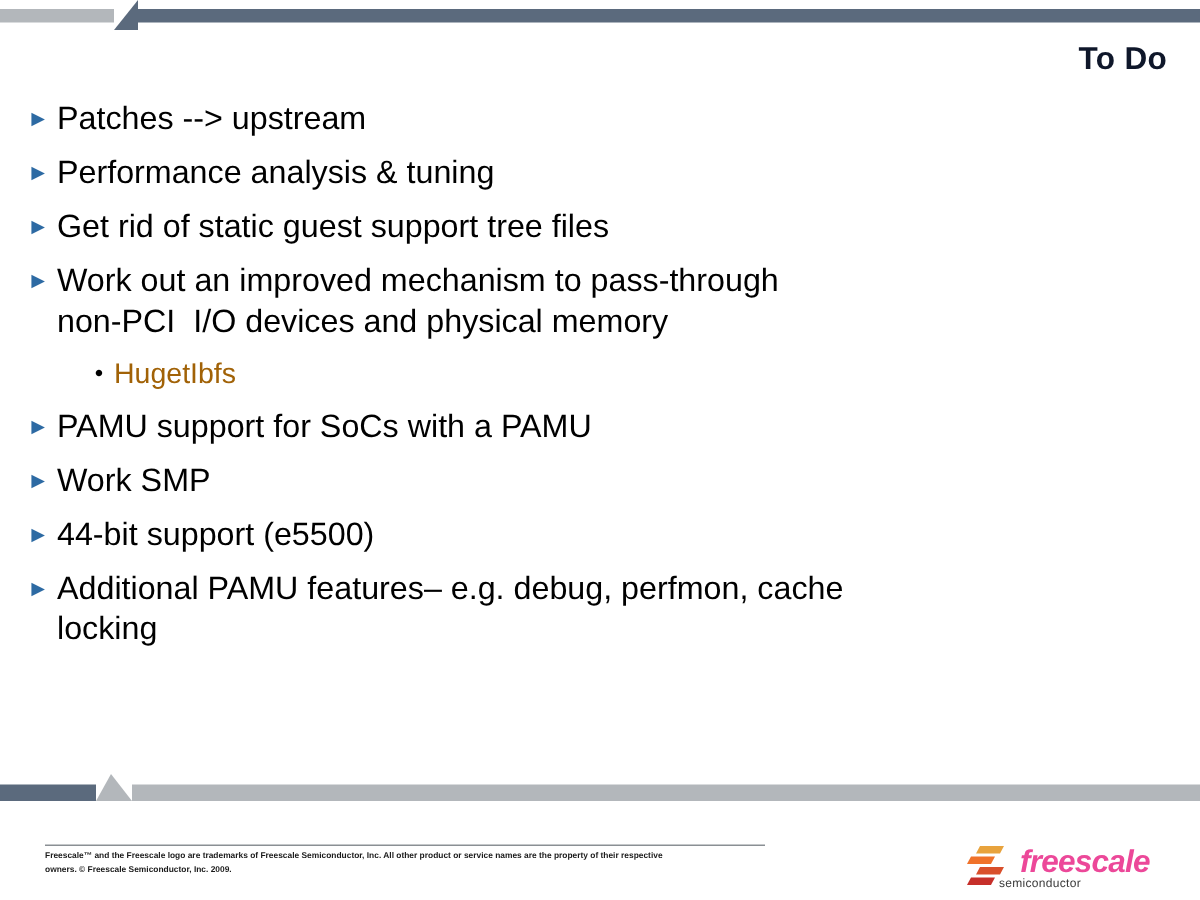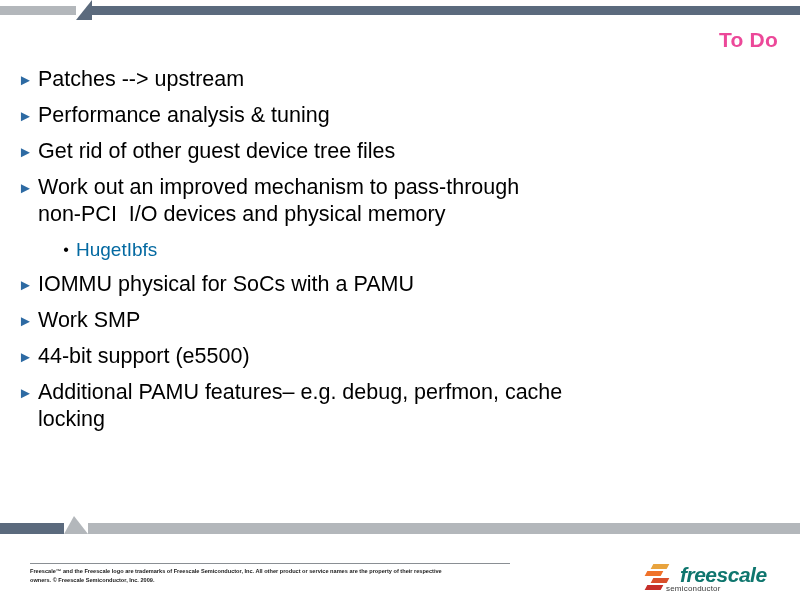--- a/index.html
+++ b/index.html
@@ -57,21 +57,21 @@
     border-bottom: 20px solid #5b6a7d;
   }
 
   
   .slide-title {
     position: absolute;
     top: 28px;
     right: 22px;
     font-size: 21px;
     font-weight: bold;
-    color: #ec4899;
+    color: #0f172a;
     letter-spacing: 0.2px;
   }
 
   
   .content {
     position: absolute;
     top: 66px;
     left: 16px;
     width: 770px;
   }
@@ -111,21 +111,21 @@
     width: 20px;
     font-size: 16px;
     line-height: 25px;
     color: #000000;
     text-align: center;
   }
   .sub-text {
     flex: 1 1 auto;
     font-size: 19px;
     line-height: 25px;
-    color: #0369a1;
+    color: #a16207;
   }
 
   
   .bottom-bar {
     position: absolute;
     left: 0;
     top: 523px;
     width: 800px;
     height: 18px;
   }
@@ -199,21 +199,21 @@
   .logo .c2 { left: 4px;  top: 7px;  background: #f0722a; }
   .logo .c3 { left: 10px; top: 14px; background: #d94f2b; }
   .logo .c4 { left: 4px;  top: 21px; background: #c62f2a; }
   .logo .wordmark {
     position: absolute;
     left: 38px;
     top: 1px;
     font-size: 21px;
     font-style: italic;
     font-weight: bold;
-    color: #0f766e;
+    color: #ec4899;
     letter-spacing: -0.5px;
   }
   .logo .subword {
     position: absolute;
     left: 24px;
     top: 22px;
     font-size: 8px;
     color: #3a3a3a;
     letter-spacing: 0.2px;
   }
@@ -238,37 +238,37 @@
       <span class="bullet-text">Patches --&gt; upstream</span>
     </div>
 
     <div class="bullet-row">
       <span class="marker">►</span>
       <span class="bullet-text">Performance analysis &amp; tuning</span>
     </div>
 
     <div class="bullet-row">
       <span class="marker">►</span>
-      <span class="bullet-text">Get rid of other guest device tree files</span>
+      <span class="bullet-text">Get rid of static guest support tree files</span>
     </div>
 
     <div class="bullet-row">
       <span class="marker">►</span>
       <span class="bullet-text">Work out an improved mechanism to pass-through
 non-PCI  I/O devices and physical memory</span>
     </div>
 
     <div class="sub-row">
       <span class="sub-marker">•</span>
       <span class="sub-text">HugetIbfs</span>
     </div>
 
     <div class="bullet-row">
       <span class="marker">►</span>
-      <span class="bullet-text">IOMMU physical for SoCs with a PAMU</span>
+      <span class="bullet-text">PAMU support for SoCs with a PAMU</span>
     </div>
 
     <div class="bullet-row">
       <span class="marker">►</span>
       <span class="bullet-text">Work SMP</span>
     </div>
 
     <div class="bullet-row">
       <span class="marker">►</span>
       <span class="bullet-text">44-bit support (e5500)</span>

